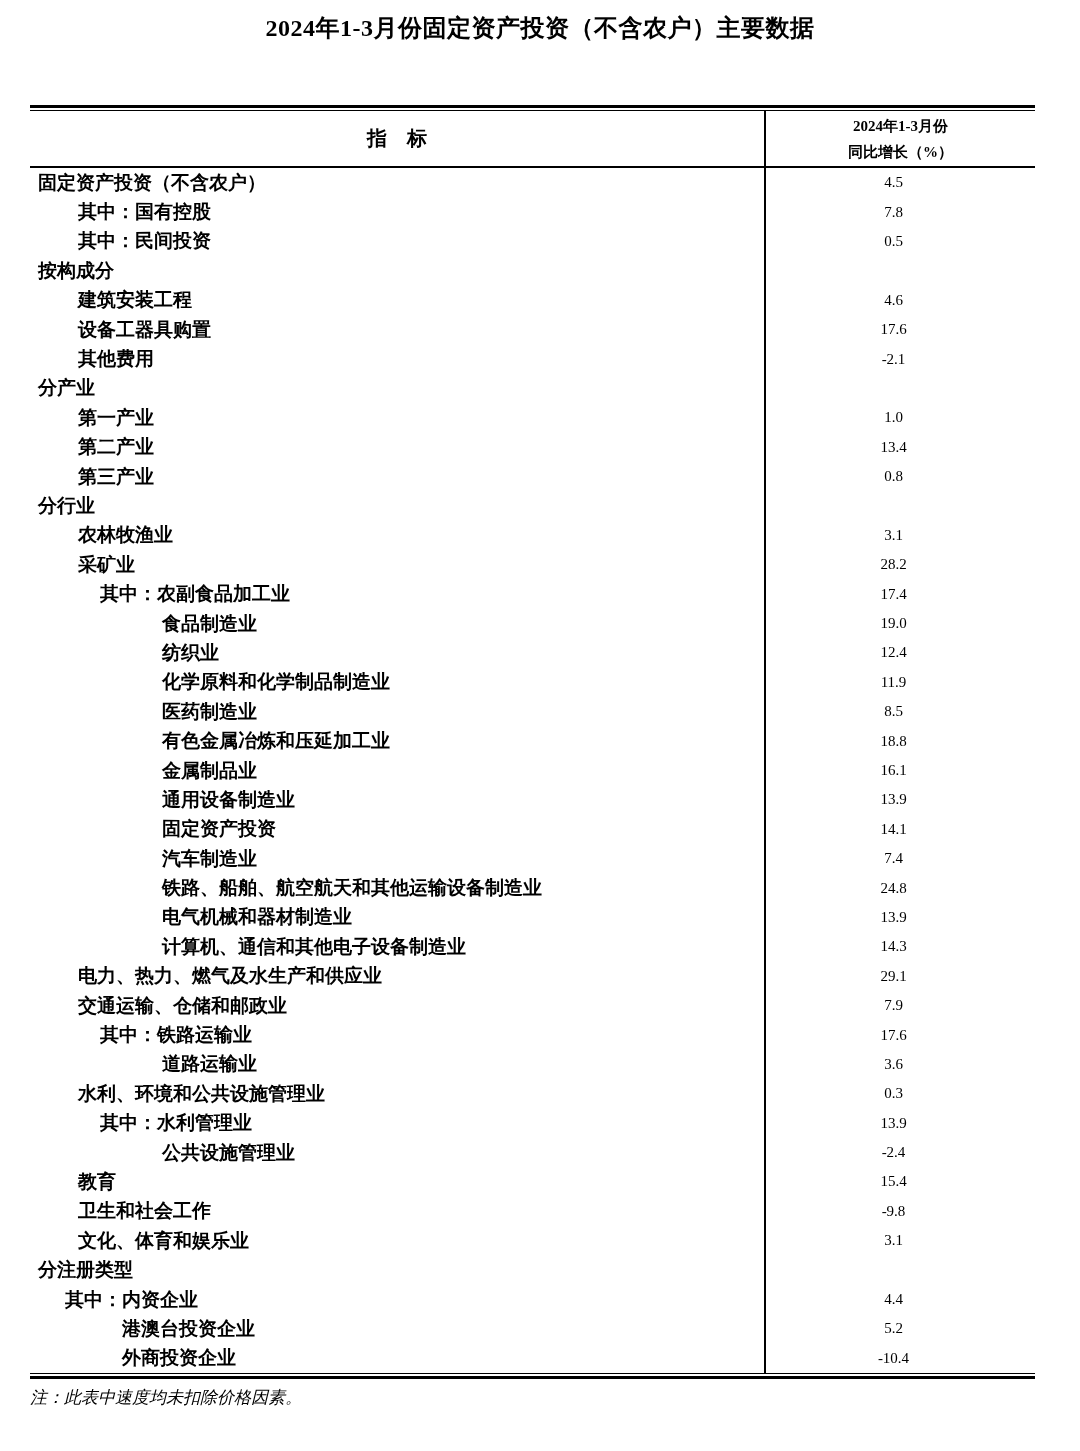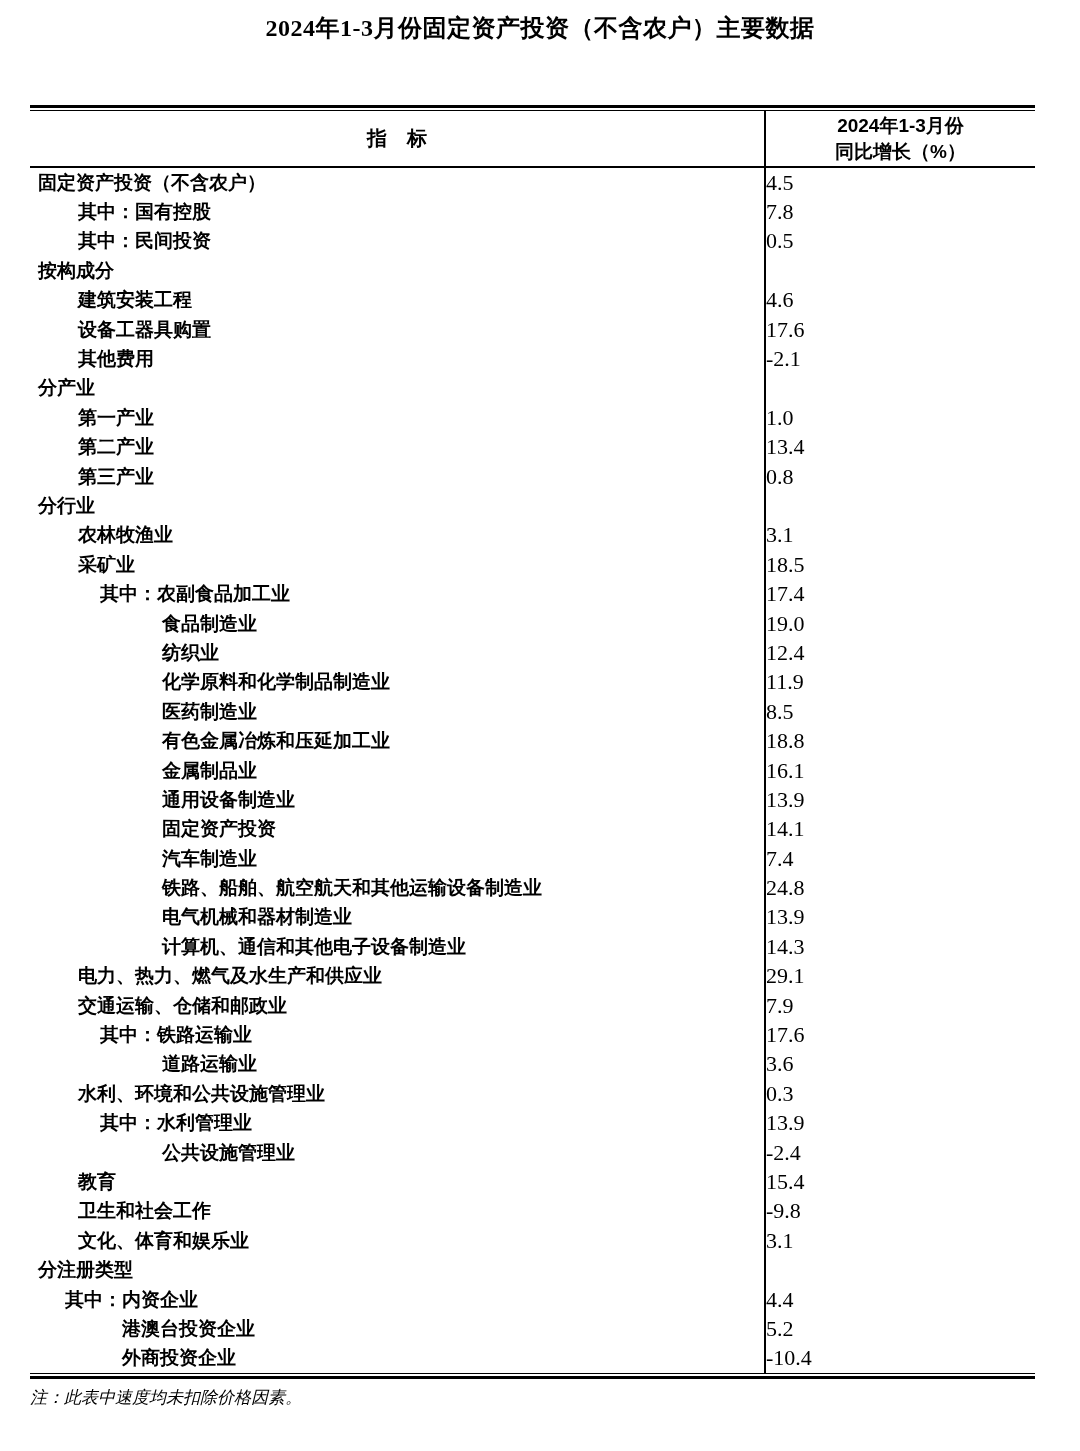--- a/index.html
+++ b/index.html
@@ -53,44 +53,44 @@
   }
   th.col-ind-h {
     height: 55px;
     text-align: center;
     font-family: Liberation Mono, monospace;
     font-weight: 700;
     font-size: 20px;
   }
   th.col-val-h {
     height: 55px;
-    font-family: Liberation Sans, sans-serif;
+    font-family: Liberation Serif, serif;
     font-weight: 700;
-    font-size: 19px;
+    font-size: 15px;
   }
   th.col-val-h .hline {
     line-height: 26px;
   }
   td {
     height: 29.4px;
     padding: 0;
     vertical-align: middle;
   }
   td.cell-ind {
     font-family: "Liberation Sans", "DejaVu Sans", sans-serif;
     font-weight: 700;
     font-size: 19px;
     white-space: nowrap;
     overflow: hidden;
   }
   td.cell-val {
     font-family: "Liberation Serif", "DejaVu Serif", serif;
     font-weight: 400;
-    font-size: 22px;
-    text-align: left;
+    font-size: 15px;
+    text-align: center;
     padding-right: 14px;
     white-space: nowrap;
   }
   
   .ind-0 { padding-left: 8px; }
   .ind-1 { padding-left: 48px; }
   .ind-2 { padding-left: 70px; }
   .ind-3 { padding-left: 132px; }
   .ind-4 { padding-left: 35px; }
   .ind-5 { padding-left: 92px; }
@@ -175,21 +175,21 @@
         <tr>
           <td class="cell-ind ind-0">分行业</td>
           <td class="cell-val"></td>
         </tr>
         <tr>
           <td class="cell-ind ind-1">农林牧渔业</td>
           <td class="cell-val">3.1</td>
         </tr>
         <tr>
           <td class="cell-ind ind-1">采矿业</td>
-          <td class="cell-val">18.5</td>
+          <td class="cell-val">28.2</td>
         </tr>
         <tr>
           <td class="cell-ind ind-2">其中：农副食品加工业</td>
           <td class="cell-val">17.4</td>
         </tr>
         <tr>
           <td class="cell-ind ind-3">食品制造业</td>
           <td class="cell-val">19.0</td>
         </tr>
         <tr>

